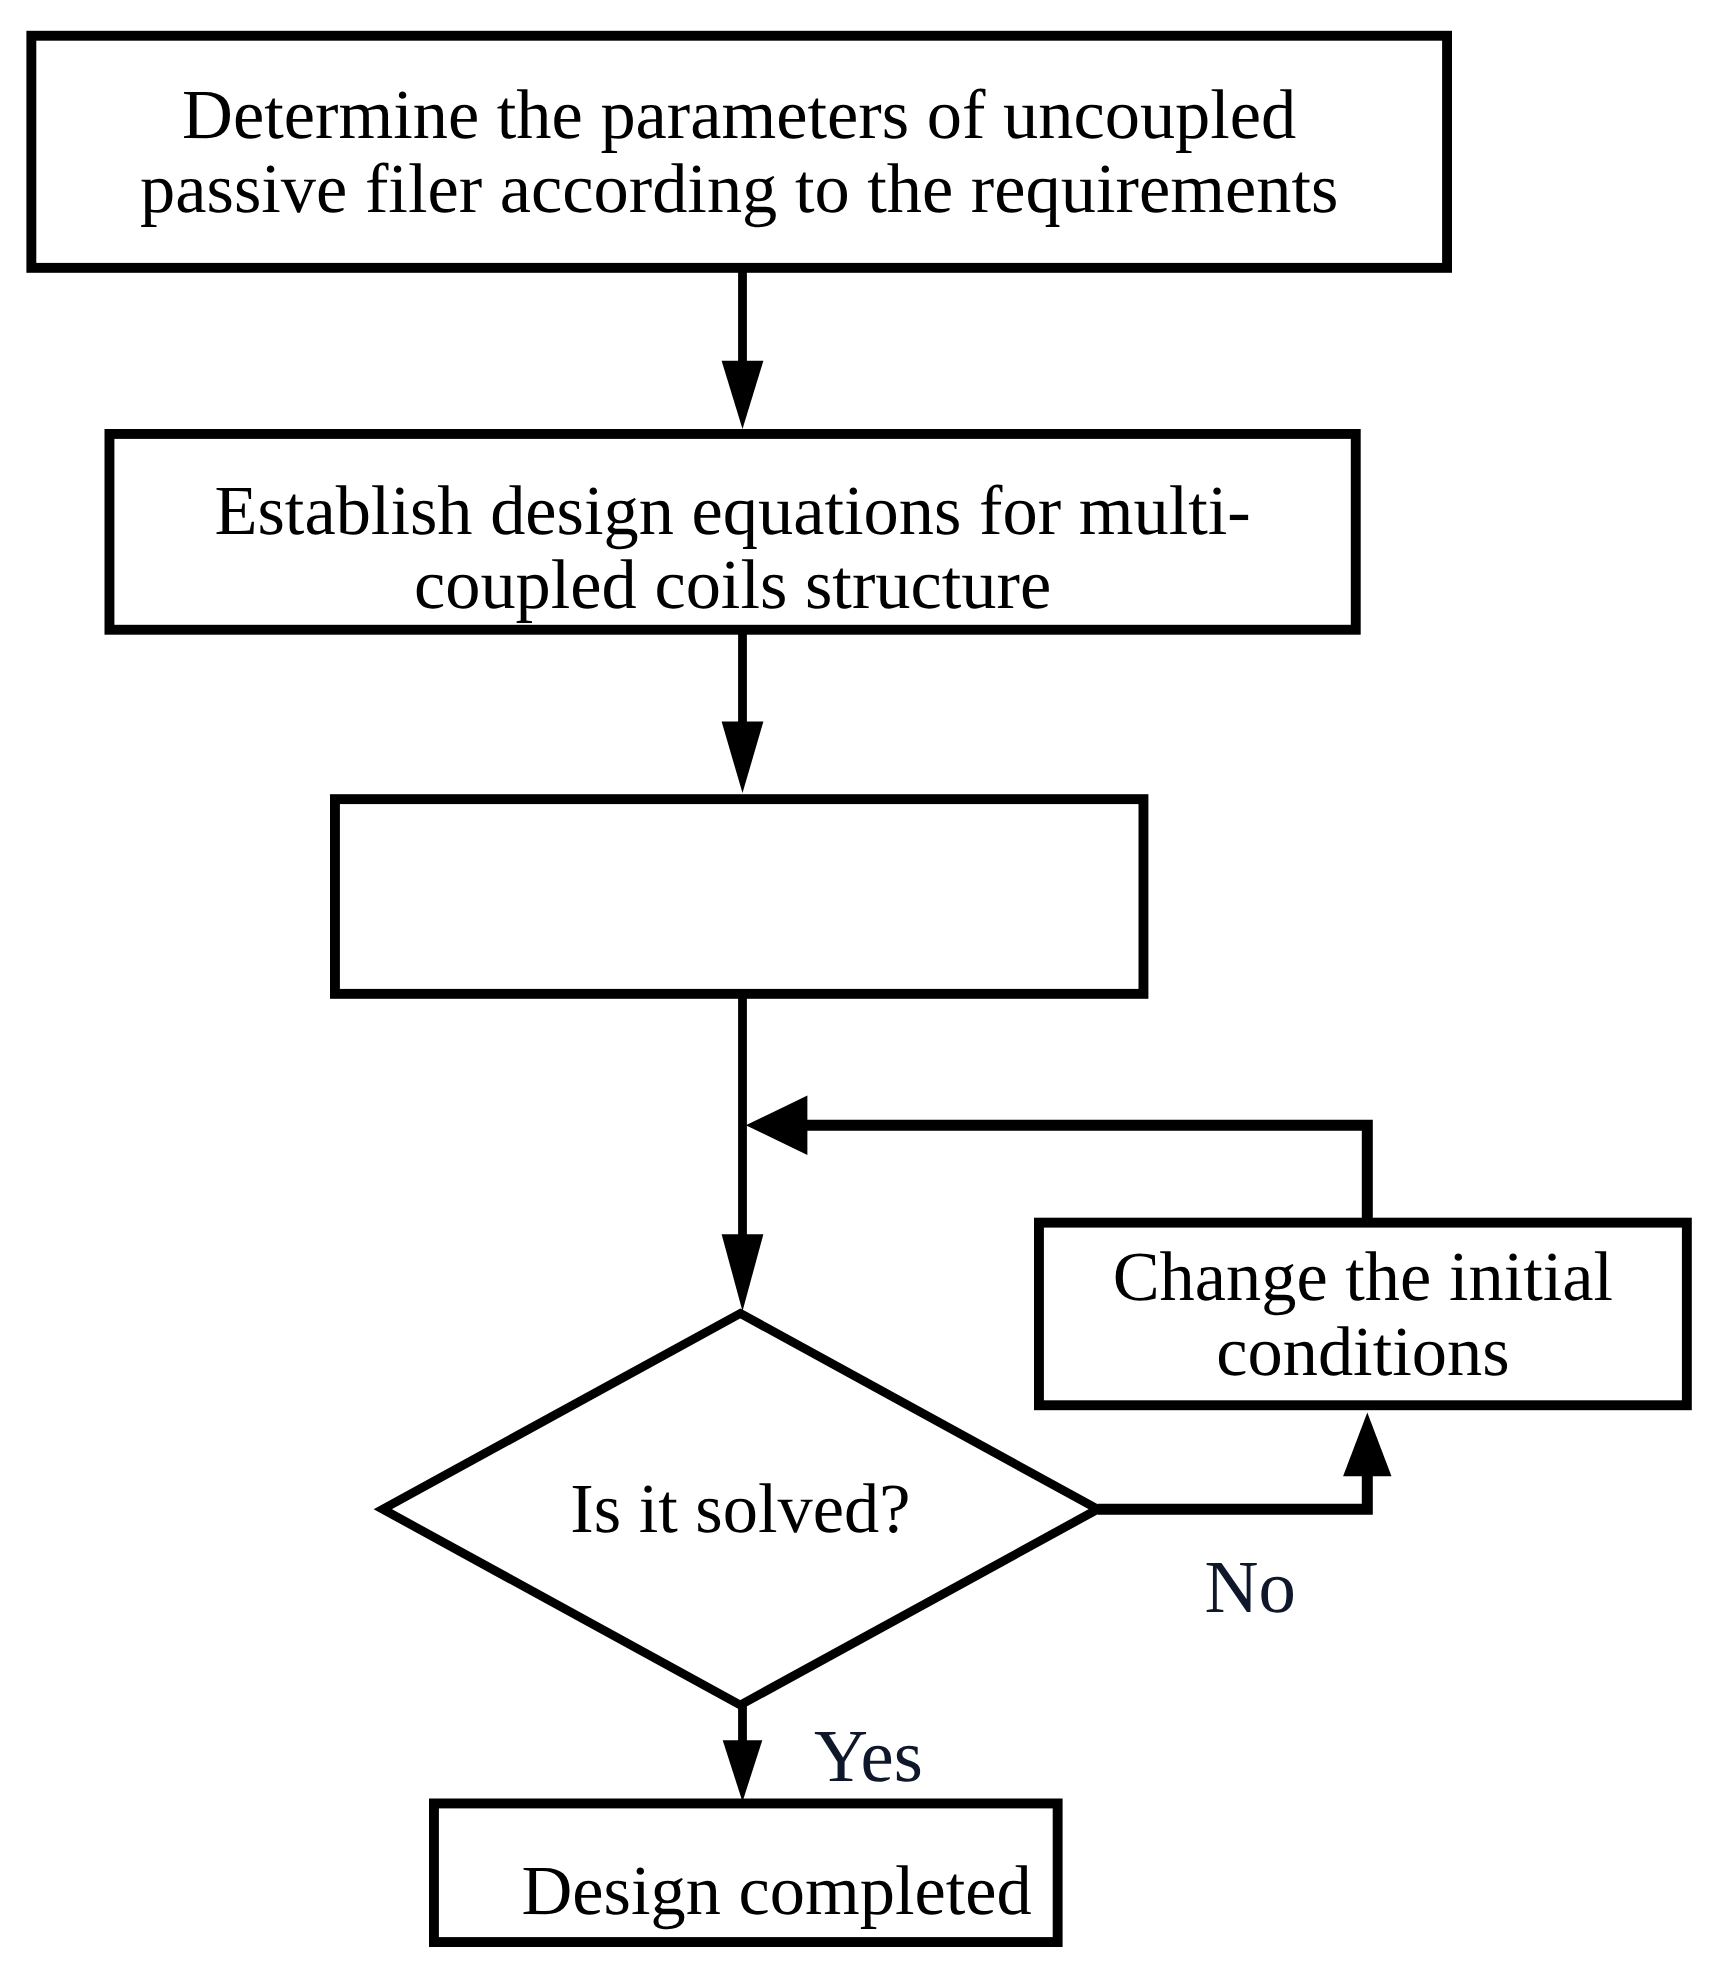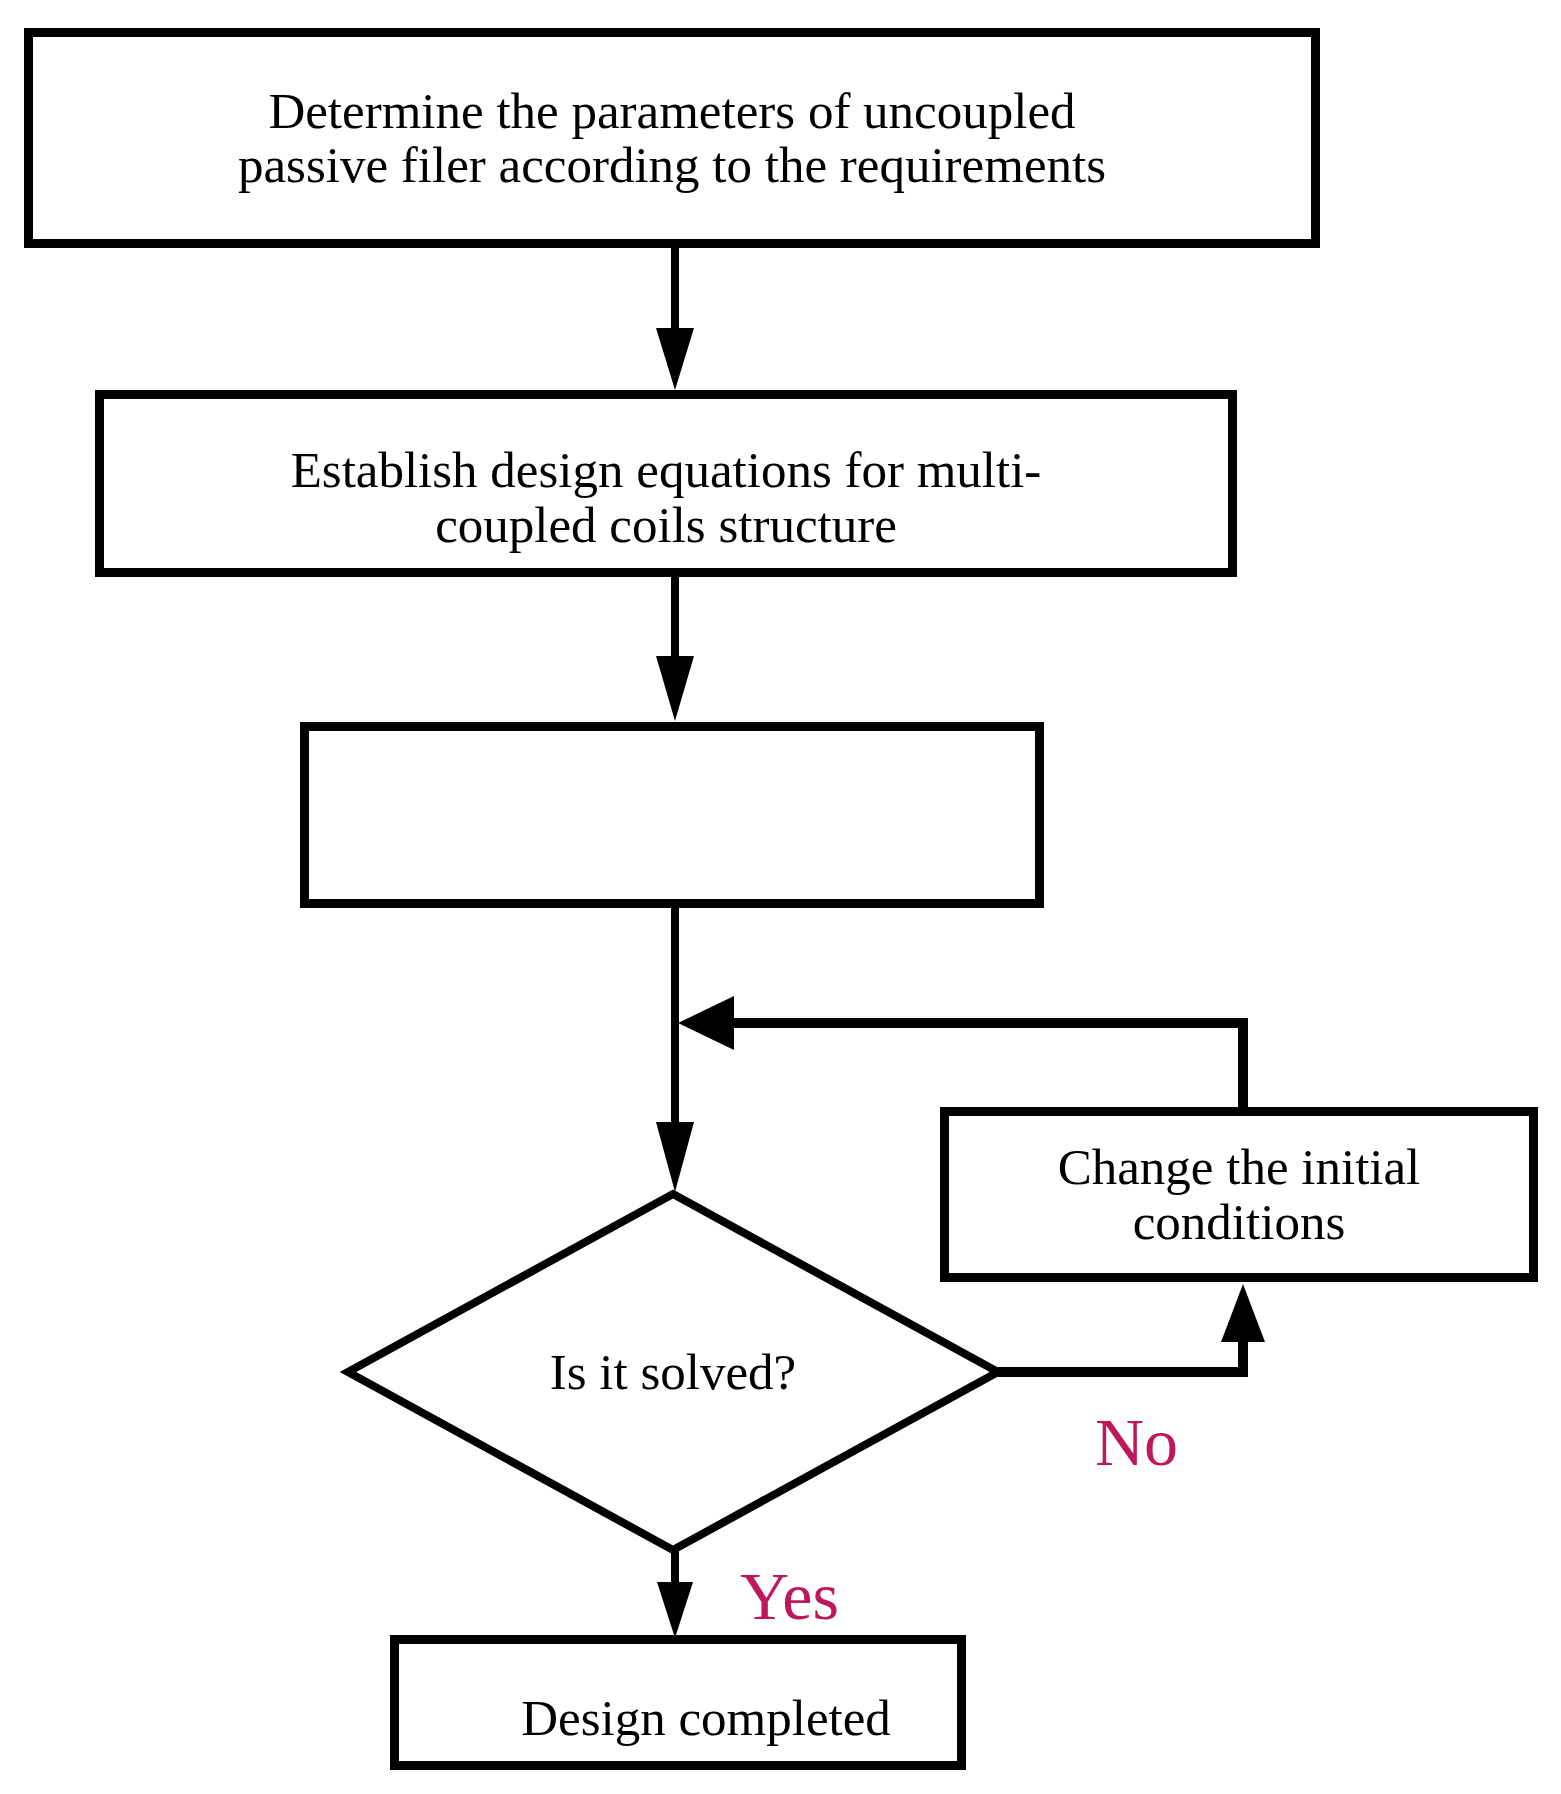--- a/index.html
+++ b/index.html
@@ -23,29 +23,29 @@
     width: 1561px;
     height: 1794px;
   }
   .label {
     position: absolute;
     display: flex;
     align-items: center;
     justify-content: center;
     text-align: center;
     white-space: pre-line;
-    font-size: 51px;
+    font-size: 64px;
     line-height: 1.06;
     color: #000000;
   }
   .edge-label {
     position: absolute;
     font-size: 68px;
     line-height: 1;
-    color: #be185d;
+    color: #0f172a;
   }
 </style>
 </head>
 <body>
 
 <div class="canvas">
 
   <svg class="layer" viewBox="0 0 1561 1794" xmlns="http://www.w3.org/2000/svg">
 
     <rect x="28.5" y="32.5" width="1287" height="211" fill="#ffffff" stroke="#000000" stroke-width="9"></rect>

